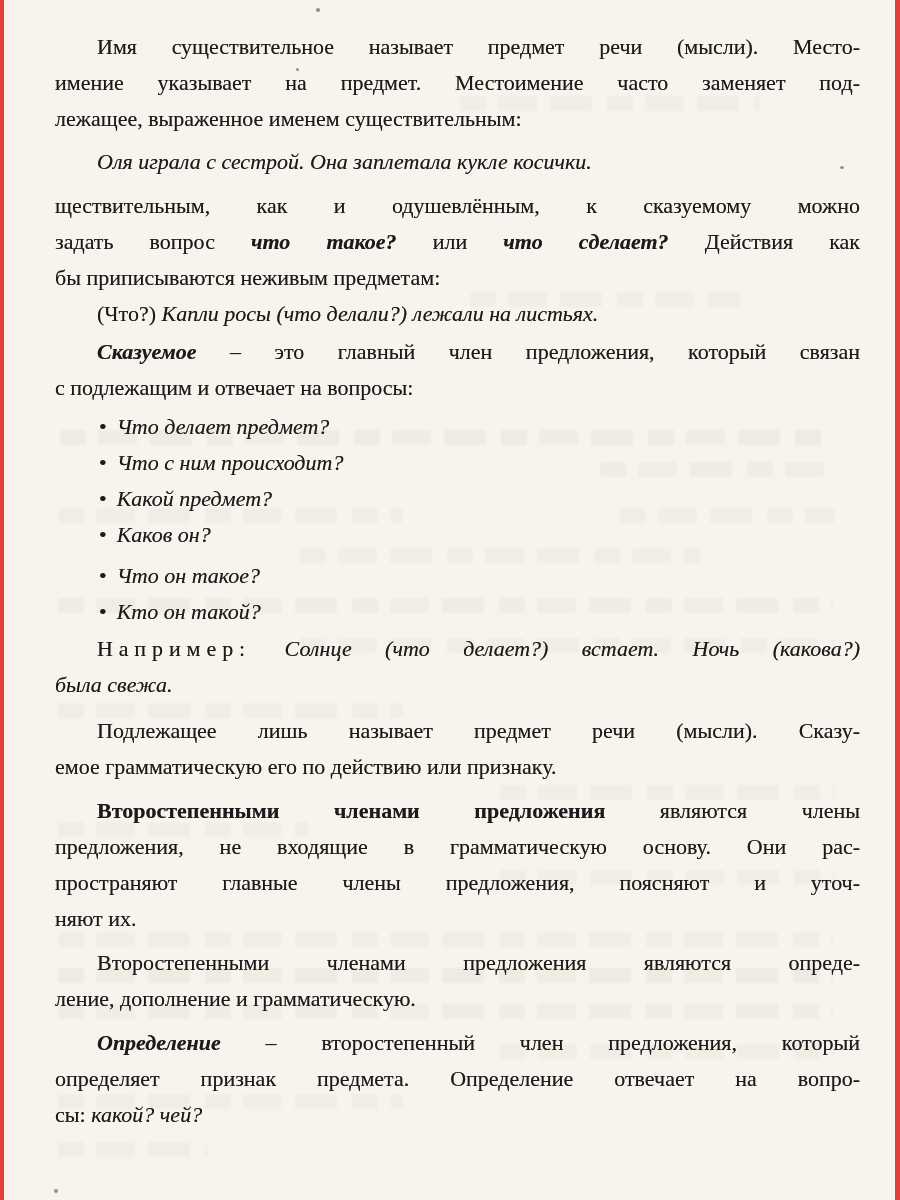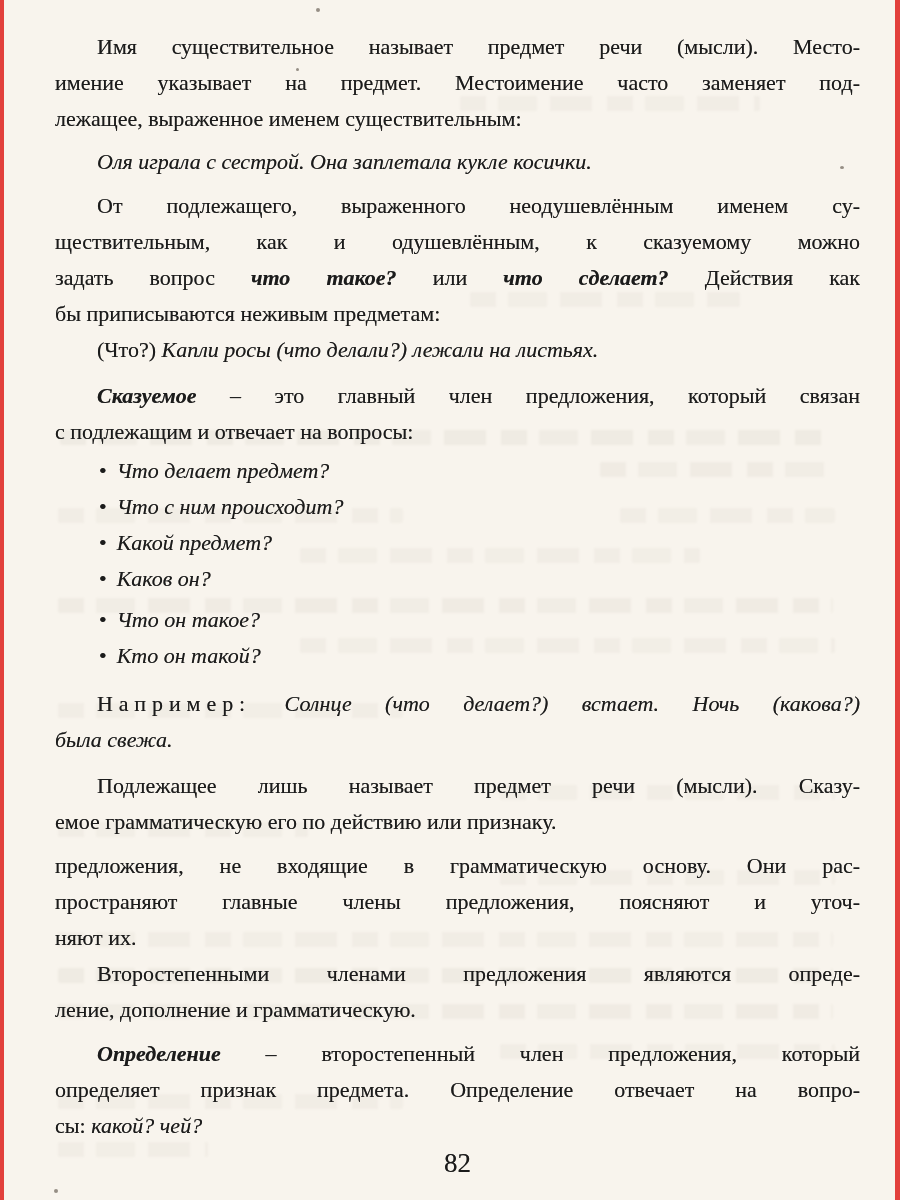--- a/index.html
+++ b/index.html
@@ -94,29 +94,28 @@
   <main class="text-column">
       <div class="para">
         <div class="line ind"><span class="r-n">Имя существительное называет предмет речи (мысли). Место-</span></div>
         <div class="line"><span class="r-n">имение указывает на предмет. Местоимение часто заменяет под-</span></div>
         <div class="line no-j"><span class="r-n">лежащее, выраженное именем существительным:</span></div>
       </div>
       <div class="para" style="margin-top: 7px;">
         <div class="line no-j ind"><span class="r-i">Оля играла с сестрой. Она заплетала кукле косички.</span></div>
       </div>
       <div class="para" style="margin-top: 8px;">
-        <div class="line ind"><span class="r-n">От подлежащего, выраженного неодушевлённым именем су-</span></div>
         <div class="line"><span class="r-n">ществительным, как и одушевлённым, к сказуемому можно</span></div>
         <div class="line"><span class="r-n">задать вопрос </span><span class="r-bi">что такое?</span><span class="r-n"> или </span><span class="r-bi">что сделает?</span><span class="r-n"> Действия как</span></div>
         <div class="line no-j"><span class="r-n">бы приписываются неживым предметам:</span></div>
       </div>
       <div class="para">
         <div class="line no-j ind"><span class="r-n">(Что?) </span><span class="r-i">Капли росы (что делали?) лежали на листьях.</span></div>
       </div>
-      <div class="para" style="margin-top: 10px;">
+      <div class="para" style="margin-top: 2px;">
         <div class="line ind"><span class="r-bi">Сказуемое</span><span class="r-n"> – это главный член предложения, который связан</span></div>
         <div class="line no-j"><span class="r-n">с подлежащим и отвечает на вопросы:</span></div>
       </div>
       <div class="para" style="margin-top: 3px;">
         <div class="line no-j bul"><span class="marker">•</span><span class="r-i">Что делает предмет?</span></div>
       </div>
       <div class="para">
         <div class="line no-j bul"><span class="marker">•</span><span class="r-i">Что с ним происходит?</span></div>
       </div>
       <div class="para">
@@ -124,38 +123,38 @@
       </div>
       <div class="para">
         <div class="line no-j bul"><span class="marker">•</span><span class="r-i">Каков он?</span></div>
       </div>
       <div class="para" style="margin-top: 5px;">
         <div class="line no-j bul"><span class="marker">•</span><span class="r-i">Что он такое?</span></div>
       </div>
       <div class="para">
         <div class="line no-j bul"><span class="marker">•</span><span class="r-i">Кто он такой?</span></div>
       </div>
-      <div class="para" style="margin-top: 12px;">
+      <div class="para" style="margin-top: 1px;">
         <div class="line ind"><span class="r-sp">Например:</span><span class="r-n"> </span><span class="r-i">Солнце (что делает?) встает. Ночь (какова?)</span></div>
         <div class="line no-j"><span class="r-i">была свежа.</span></div>
       </div>
       <div class="para" style="margin-top: 10px;">
         <div class="line ind"><span class="r-n">Подлежащее лишь называет предмет речи (мысли). Сказу-</span></div>
         <div class="line no-j"><span class="r-n">емое грамматическую его по действию или признаку.</span></div>
       </div>
       <div class="para" style="margin-top: 8px;">
+        <div class="line ind"><span class="r-b">Второстепенными членами предложения</span><span class="r-n"> являются члены</span></div>
         <div class="line"><span class="r-n">предложения, не входящие в грамматическую основу. Они рас-</span></div>
         <div class="line"><span class="r-n">пространяют главные члены предложения, поясняют и уточ-</span></div>
         <div class="line no-j"><span class="r-n">няют их.</span></div>
       </div>
-      <div class="para" style="margin-top: 0;">
+      <div class="para" style="margin-top: 8px;">
         <div class="line ind"><span class="r-n">Второстепенными членами предложения являются опреде-</span></div>
         <div class="line no-j"><span class="r-n">ление, дополнение и грамматическую.</span></div>
       </div>
       <div class="para" style="margin-top: 8px;">
         <div class="line ind"><span class="r-bi">Определение</span><span class="r-n"> – второстепенный член предложения, который</span></div>
         <div class="line"><span class="r-n">определяет признак предмета. Определение отвечает на вопро-</span></div>
         <div class="line no-j"><span class="r-n">сы: </span><span class="r-i">какой? чей?</span></div>
       </div>
     </main>
 
-  <div class="page-number">82</div>
 </div>
 
 </body></html>

